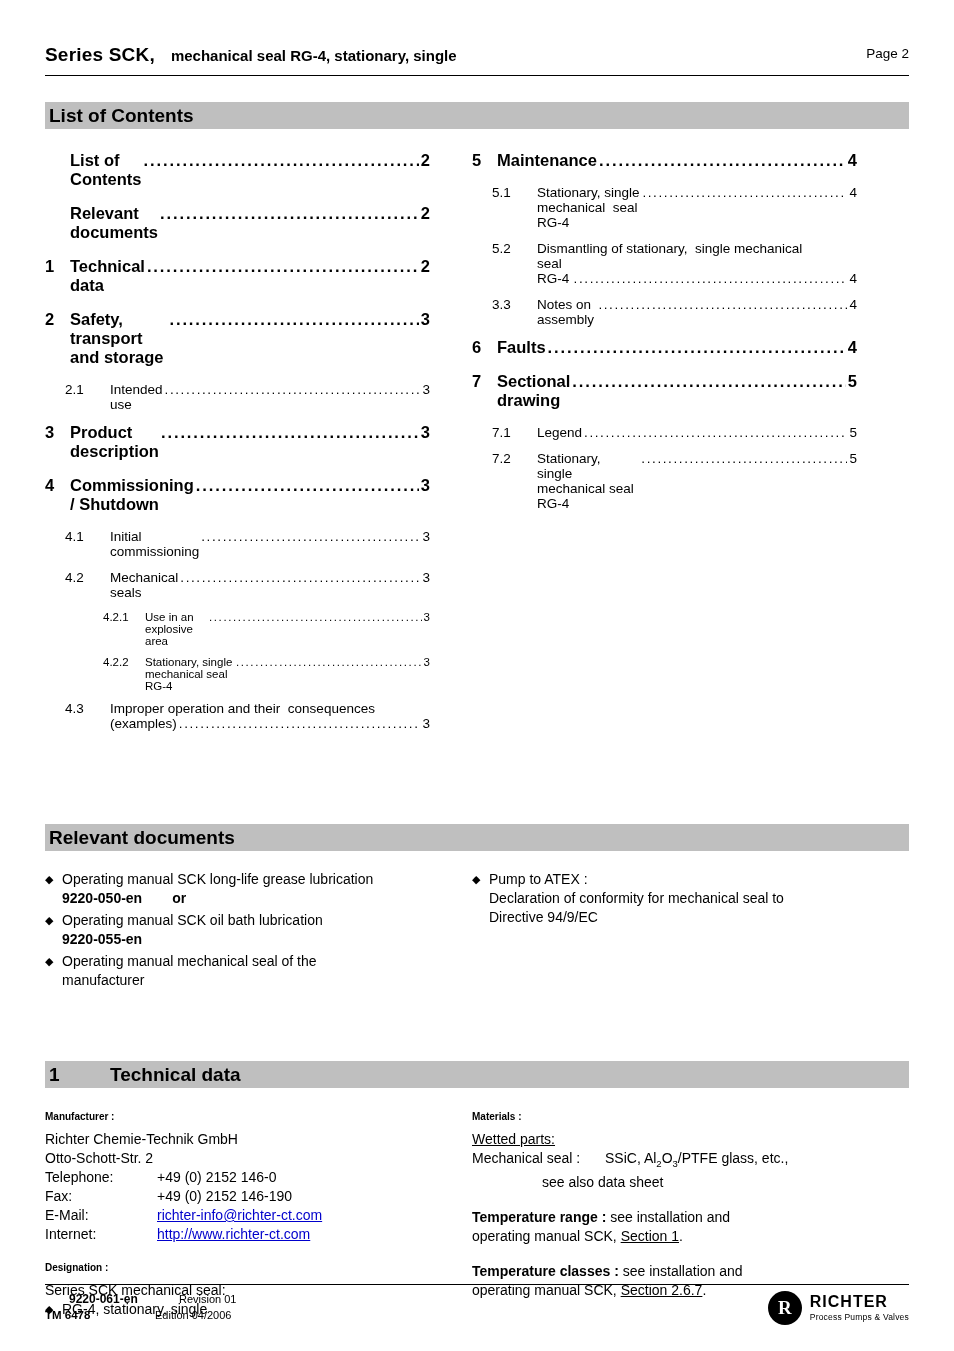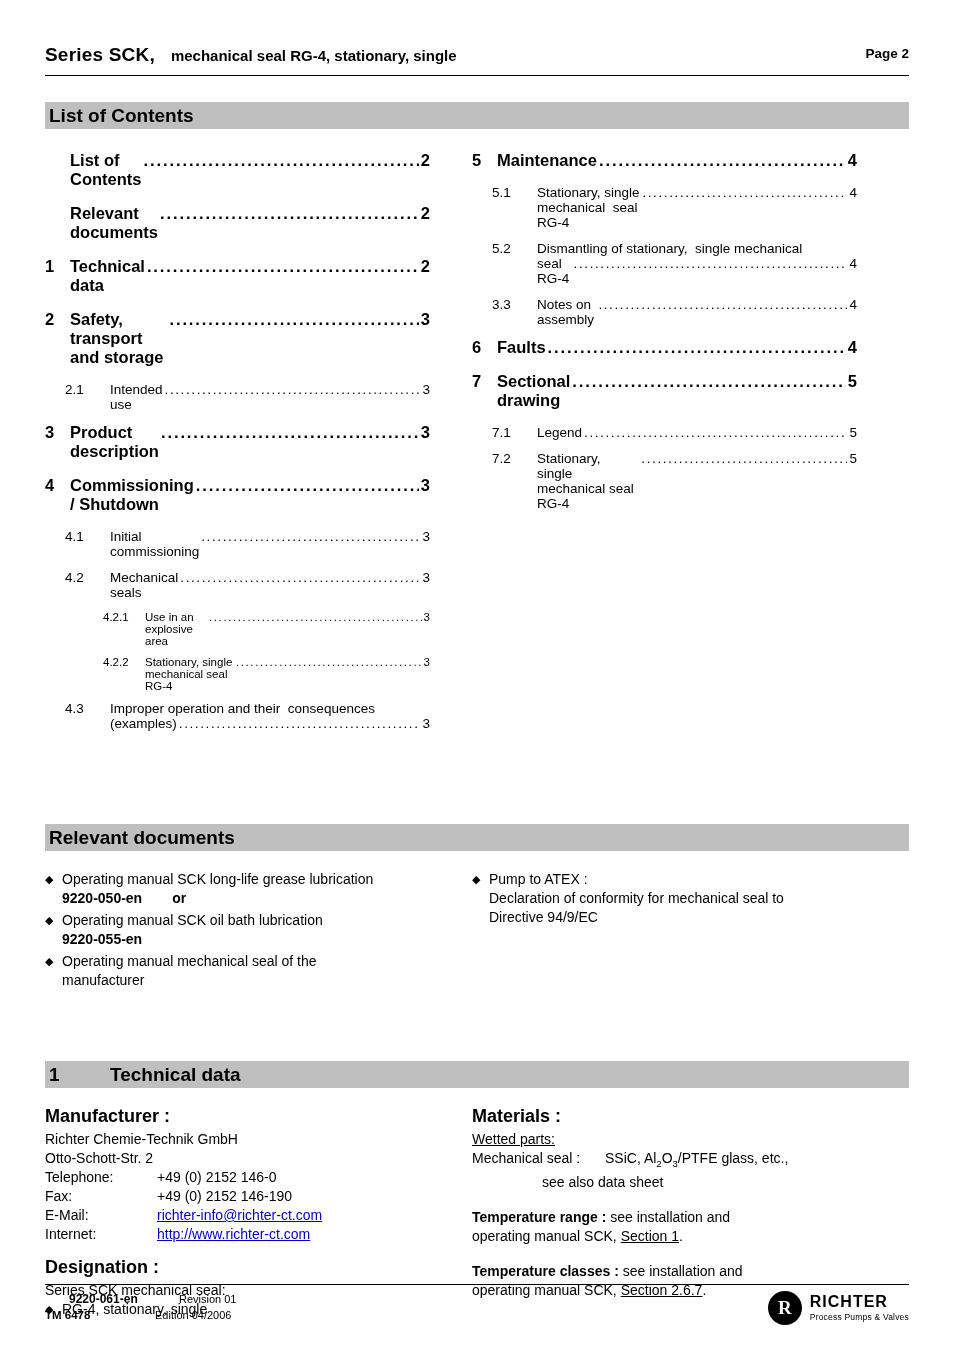--- a/index.html
+++ b/index.html
@@ -38,21 +38,21 @@
   .hdr-sub {
     font-size: 15px;
     font-weight: bold;
     margin-left: 16px;
   }
   .hdr-page {
     position: absolute;
     right: 0;
     top: 46px;
     font-size: 13.5px;
-    font-weight: bold;
+    font-weight: normal;
   }
   .hdr-rule {
     margin-top: 9px;
     border-bottom: 1.6px solid #000;
   }
 
   
   .bar {
     background: #bfbfbf;
     height: 27px;
@@ -117,21 +117,21 @@
     letter-spacing: 1.6px;
     margin: 0 2px;
   }
   .toc-l1 .toc-dots { letter-spacing: 1.9px; }
   .toc-pg {
     flex: 0 0 auto;
     text-align: right;
   }
   .toc-line2 {
     display: flex;
-    align-items: flex-start;
+    align-items: flex-end;
     width: 100%;
   }
 
   
   .cols2 {
     display: flex;
     margin-top: 19px;
     gap: 42px;
   }
   .col {
@@ -156,21 +156,21 @@
 
   
   .tech {
     display: flex;
     margin-top: 19px;
     gap: 42px;
   }
   .tech-col { width: 385px; font-size: 14px; line-height: 19px; }
   .tech-h {
     font-weight: bold;
-    font-size: 18px;
+    font-size: 10px;
     margin-bottom: 4px;
   }
   .tech-sub {
     margin-top: 14px;
   }
   .kv {
     display: flex;
   }
   .kv-k { flex: 0 0 112px; }
   .kv-v { flex: 1 1 auto; }

